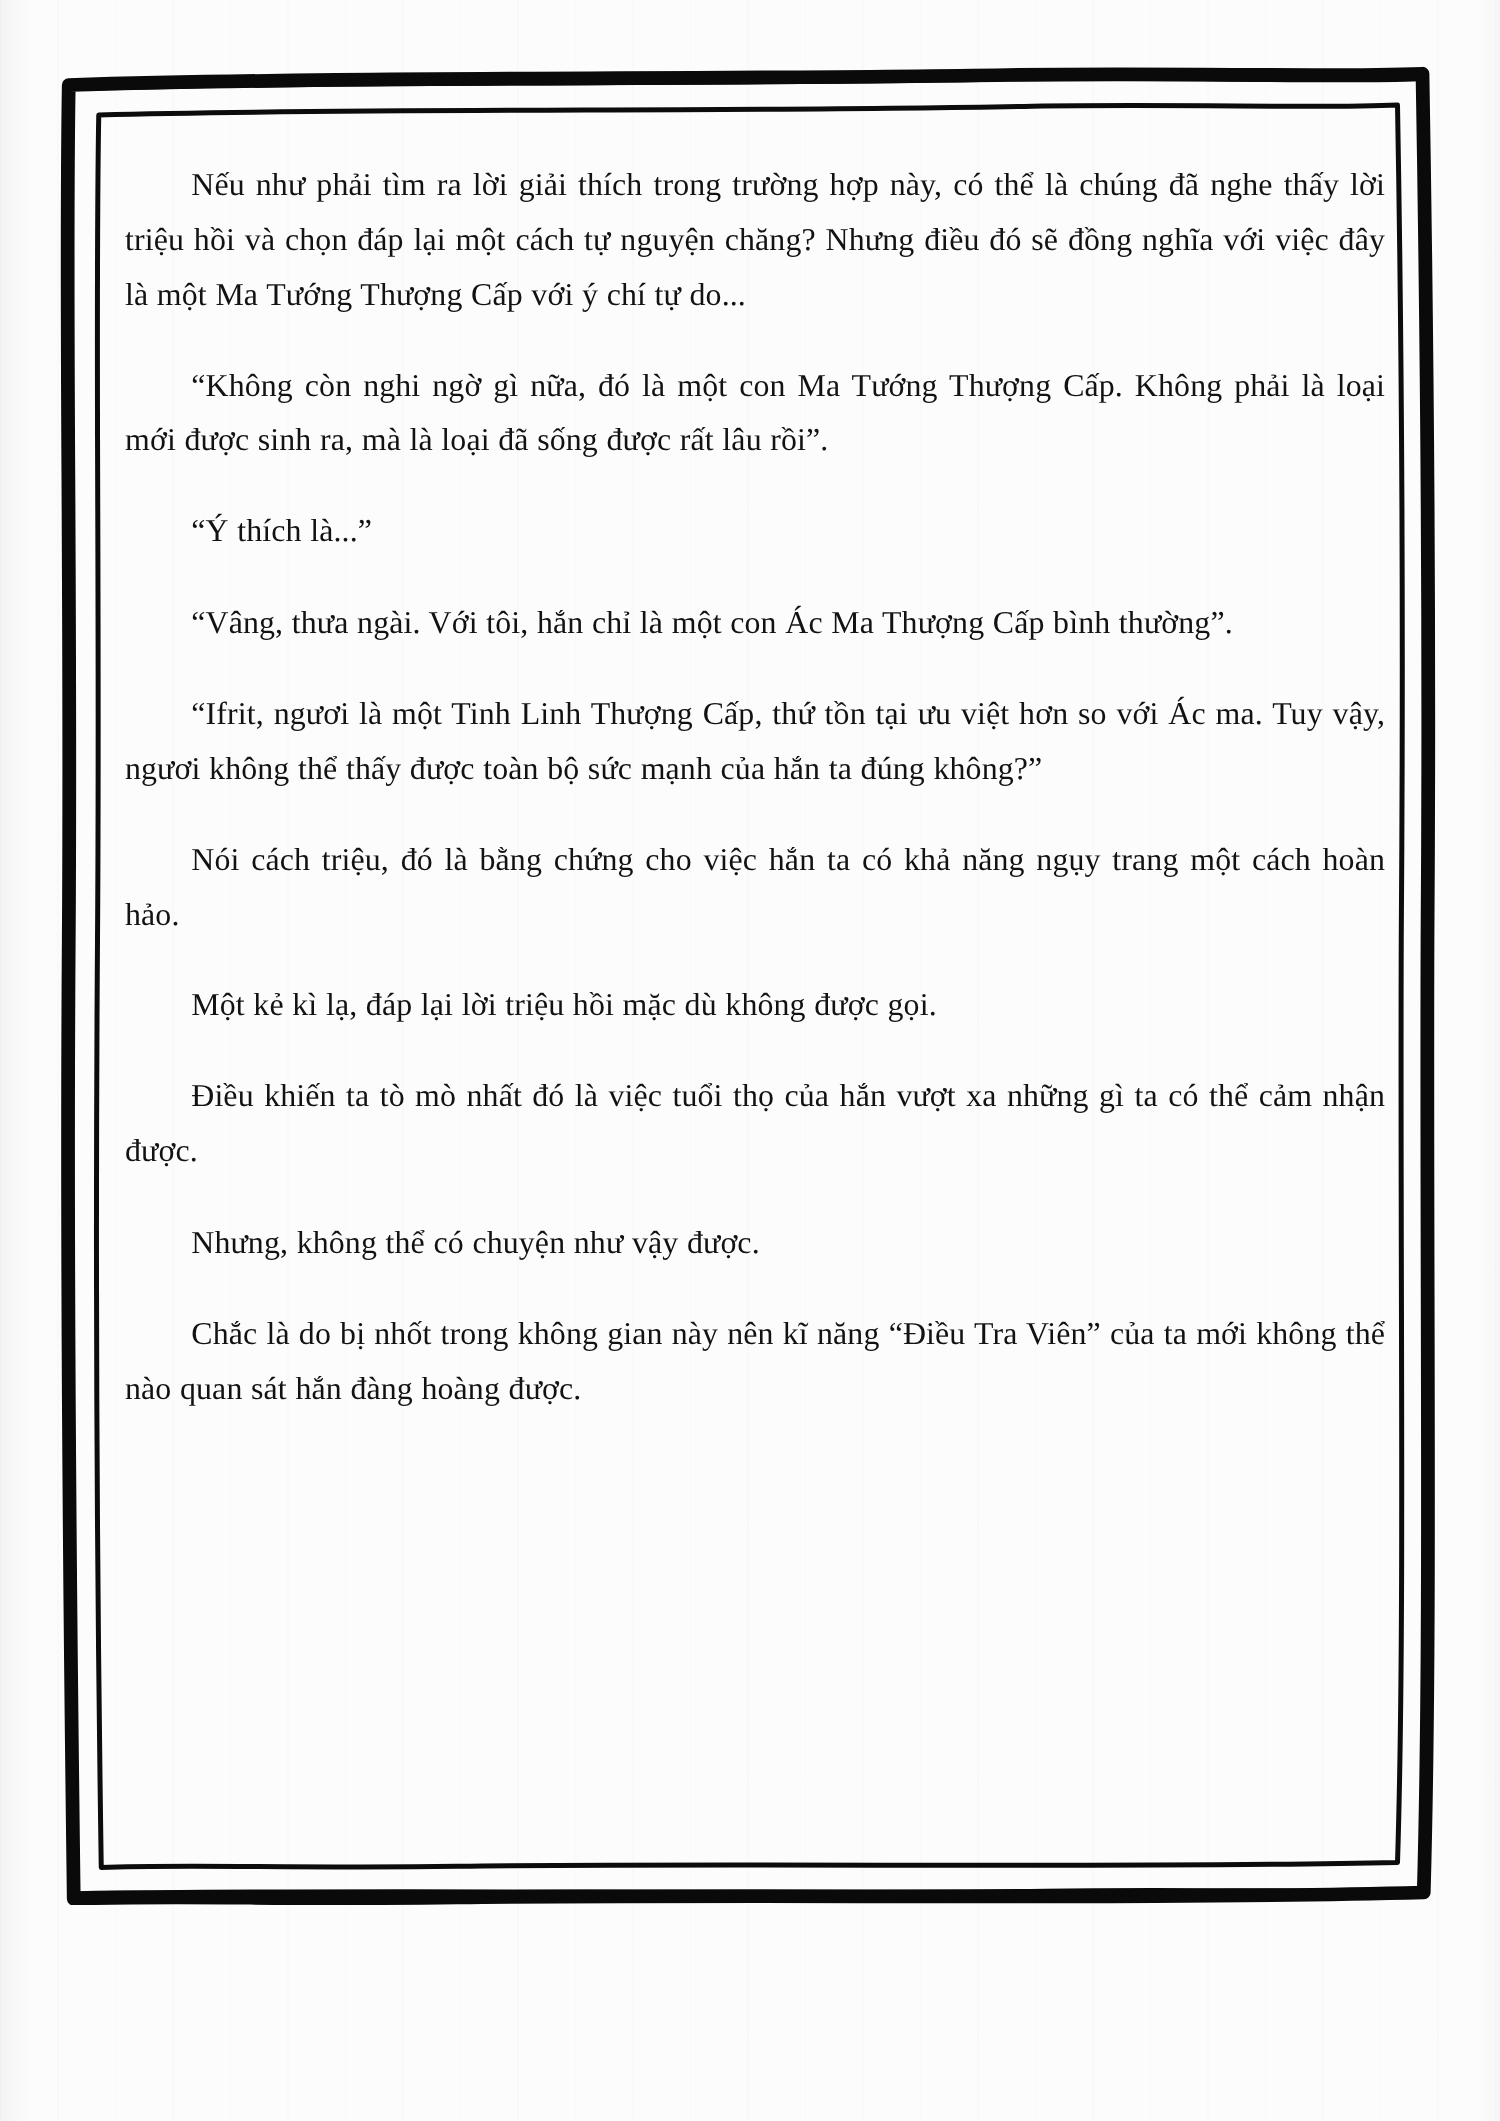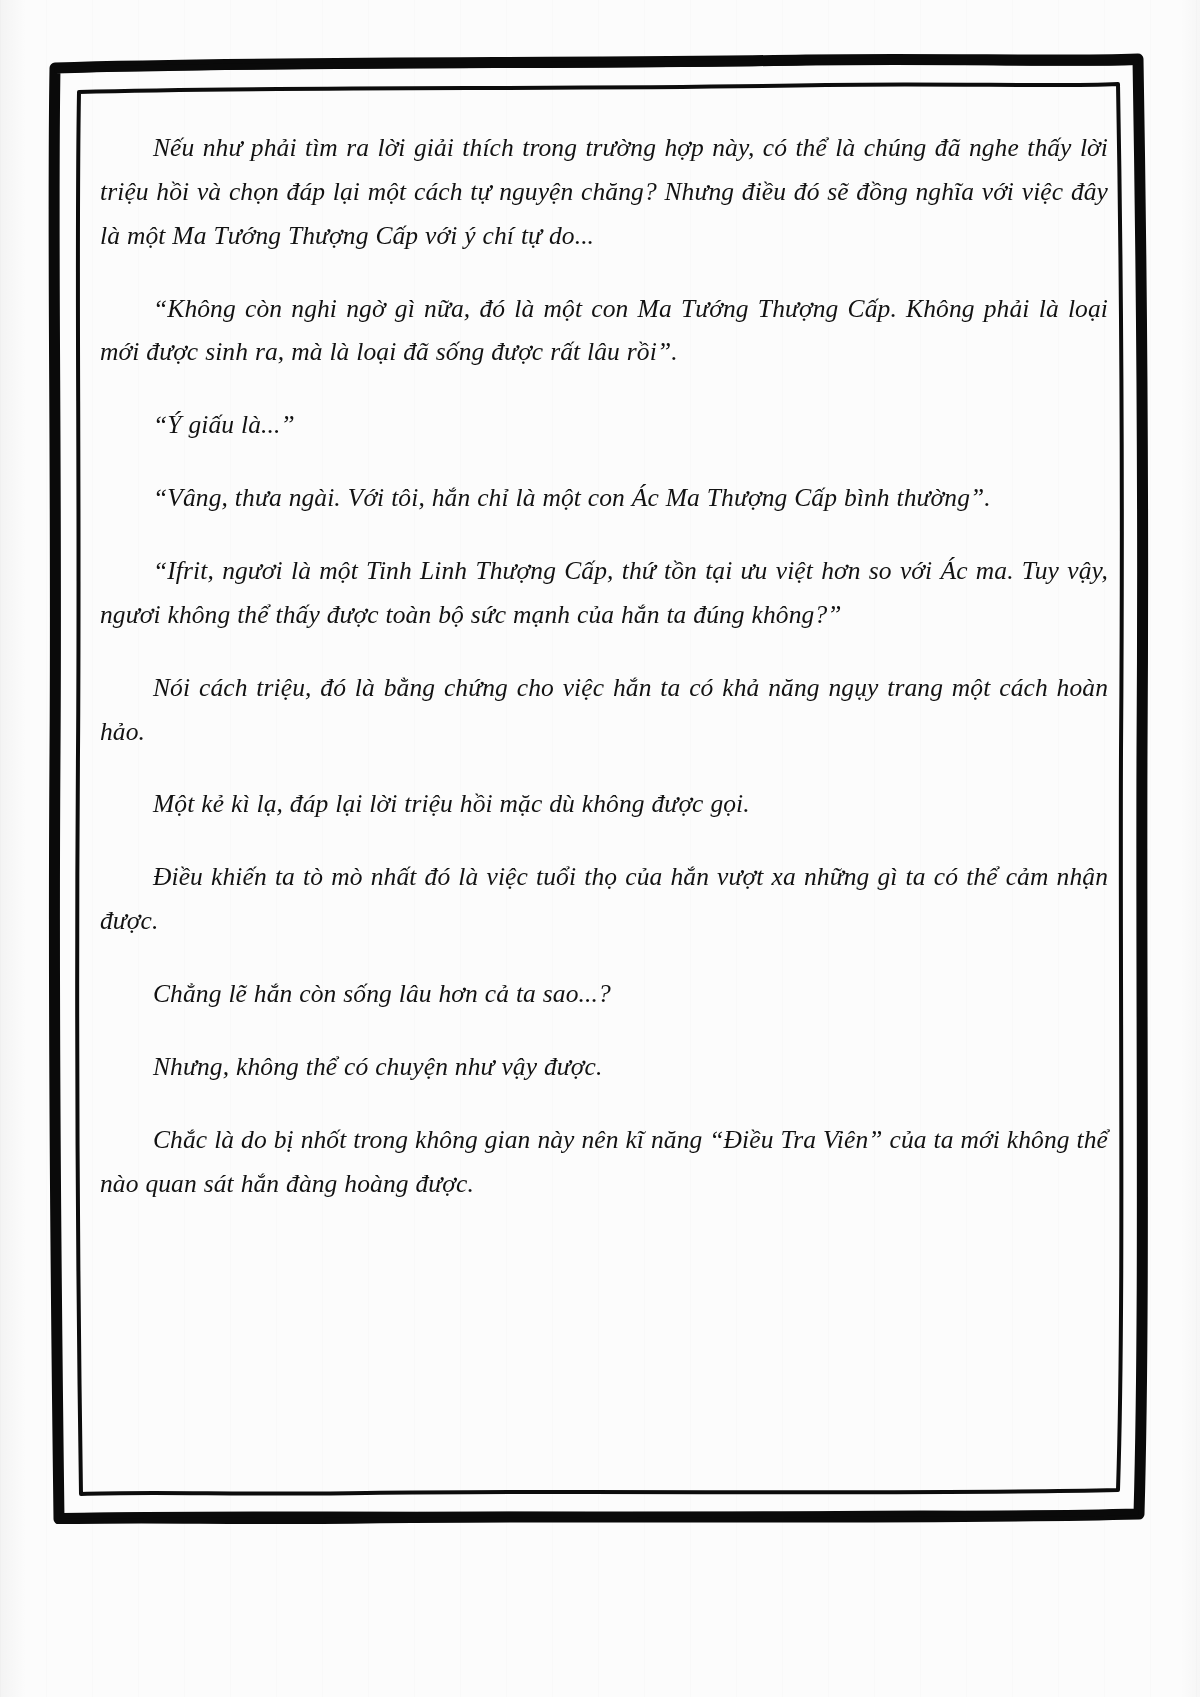--- a/index.html
+++ b/index.html
@@ -71,21 +71,20 @@
   p.para {
     margin: 0 0 29px 0;
     font-size: 25.5px;
     line-height: 1.72;
     text-align: justify;
     text-justify: inter-word;
     text-indent: 53px;
     letter-spacing: 0.1px;
     word-spacing: 0.4px;
     color: #121212;
-    font-style: italic;
   }
   p.para:last-child { margin-bottom: 12px; }
   
   p.para.short { text-align: left; }
 </style>
 </head>
 <body>
 
 <div class="page">
 
@@ -117,26 +116,25 @@
                C 850,1443 560,1438 320,1441
                C 195,1443 100,1439 35,1442
                C 32,1240 30,980 32,700
                C 34,430 30,210 33,40 Z" fill="none" stroke="#0c0c0c" stroke-width="4" stroke-linejoin="round" stroke-linecap="round"></path>
     </svg>
   </div>
 
   <div class="content">
     <p class="para">Nếu như phải tìm ra lời giải thích trong trường hợp này, có thể là chúng đã nghe thấy lời triệu hồi và chọn đáp lại một cách tự nguyện chăng? Nhưng điều đó sẽ đồng nghĩa với việc đây là một Ma Tướng Thượng Cấp với ý chí tự do...</p>
     <p class="para">“Không còn nghi ngờ gì nữa, đó là một con Ma Tướng Thượng Cấp. Không phải là loại mới được sinh ra, mà là loại đã sống được rất lâu rồi”.</p>
-    <p class="para short">“Ý giấu là...”</p>
+    <p class="para short">“Ý thích là...”</p>
     <p class="para short">“Vâng, thưa ngài. Với tôi, hắn chỉ là một con Ác Ma Thượng Cấp bình thường”.</p>
     <p class="para">“Ifrit, ngươi là một Tinh Linh Thượng Cấp, thứ tồn tại ưu việt hơn so với Ác ma. Tuy vậy, ngươi không thể thấy được toàn bộ sức mạnh của hắn ta đúng không?”</p>
     <p class="para">Nói cách triệu, đó là bằng chứng cho việc hắn ta có khả năng ngụy trang một cách hoàn hảo.</p>
     <p class="para short">Một kẻ kì lạ, đáp lại lời triệu hồi mặc dù không được gọi.</p>
     <p class="para">Điều khiến ta tò mò nhất đó là việc tuổi thọ của hắn vượt xa những gì ta có thể cảm nhận được.</p>
-    <p class="para short">Chẳng lẽ hắn còn sống lâu hơn cả ta sao...?</p>
     <p class="para short">Nhưng, không thể có chuyện như vậy được.</p>
     <p class="para">Chắc là do bị nhốt trong không gian này nên kĩ năng “Điều Tra Viên” của ta mới không thể nào quan sát hắn đàng hoàng được.</p>
   </div>
 
   <div class="page-edge-shade"></div>
   <div class="scan-banding"></div>
 </div>
 
 </body></html>

